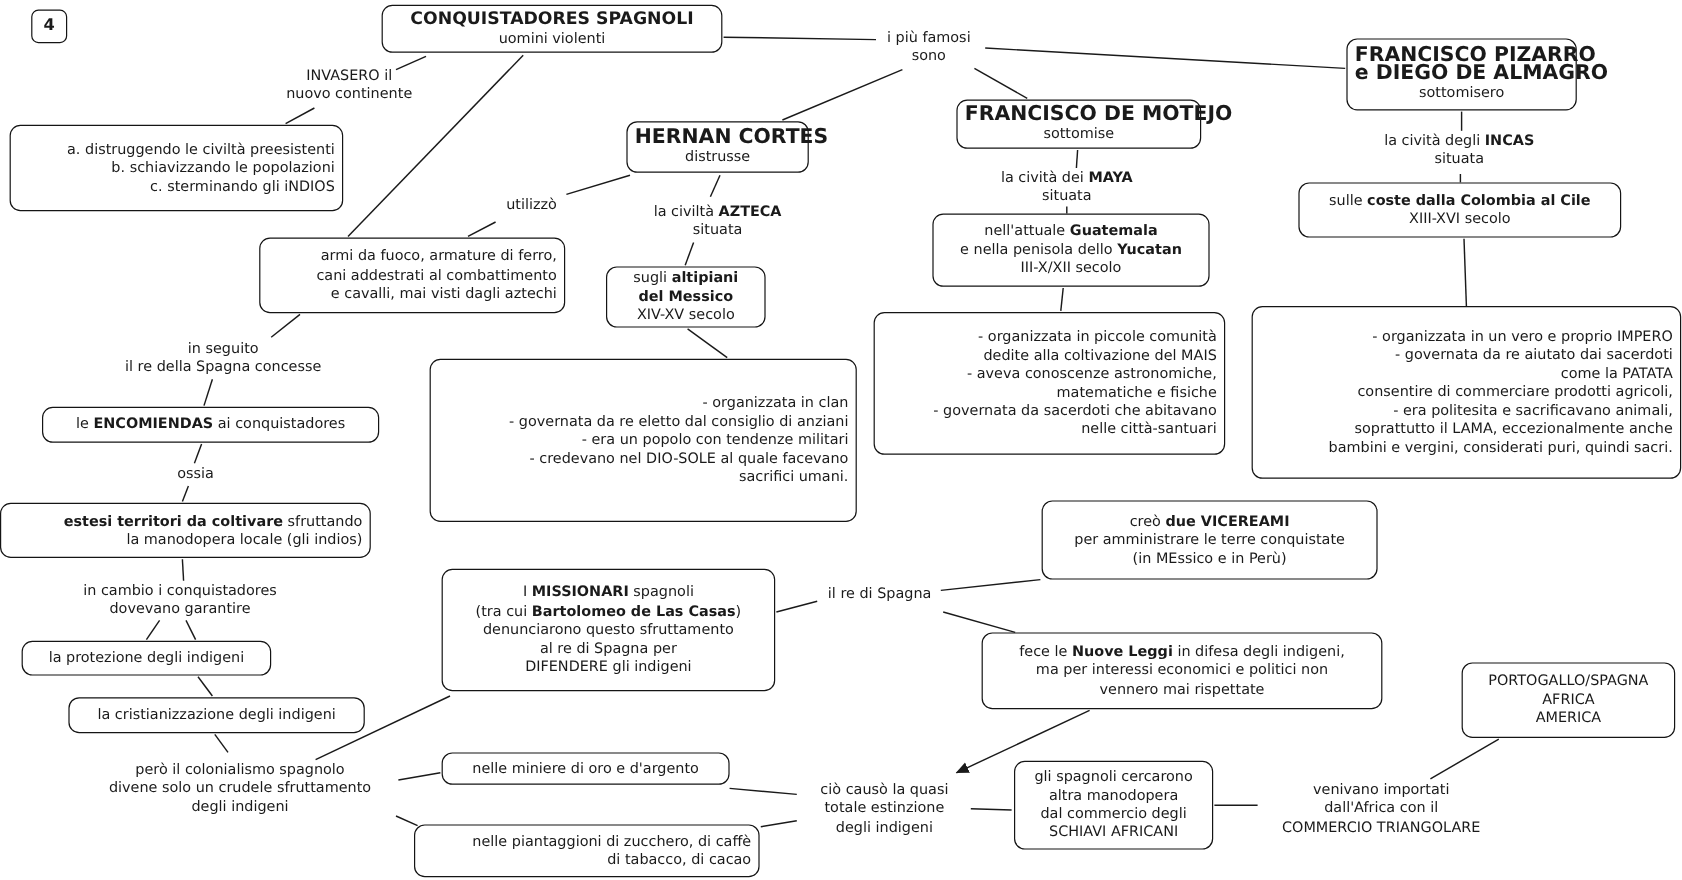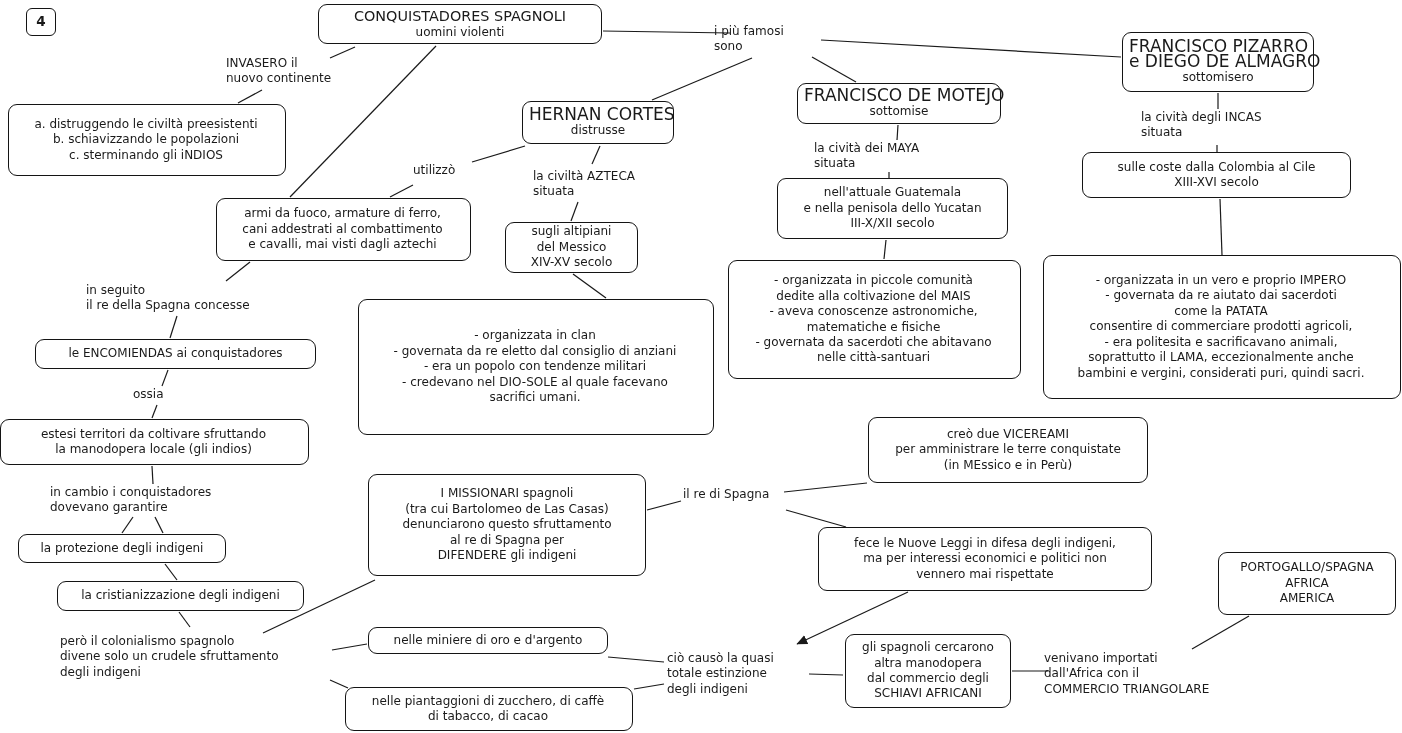--- a/index.html
+++ b/index.html
@@ -10,23 +10,23 @@
   }
   #edges{position:absolute;left:0;top:0;width:1402px;height:733px;}
   #edges line{stroke:#1a1a1a;stroke-width:1.2;}
   .node{
     position:absolute;box-sizing:border-box;background:#fff;
     border:1.4px solid #141414;border-radius:9px;
     padding:3px 6px;text-align:center;
     display:flex;flex-direction:column;justify-content:center;
   }
   .node div,.label div{white-space:nowrap;}
-  .node.la{text-align:center;padding-left:4px;}
-  .label{position:absolute;text-align:left;box-sizing:border-box;}
-  .b{font-weight:normal;}
+  .node.la{text-align:right;padding-left:4px;}
+  .label{position:absolute;text-align:center;box-sizing:border-box;}
+  .b{font-weight:bold;}
   .hd>div:not(:last-child){font-size:17px;}
   .hd-big>div:first-child{font-size:14.4px;line-height:18px;}
   .badge{border-radius:6px;font-weight:bold;font-size:13.5px;justify-content:center;align-items:center;display:flex;}
 </style>
 </head>
 <body>
 
 <div id="canvas">
 
   <svg id="edges" viewBox="0 0 1402 733" xmlns="http://www.w3.org/2000/svg">

